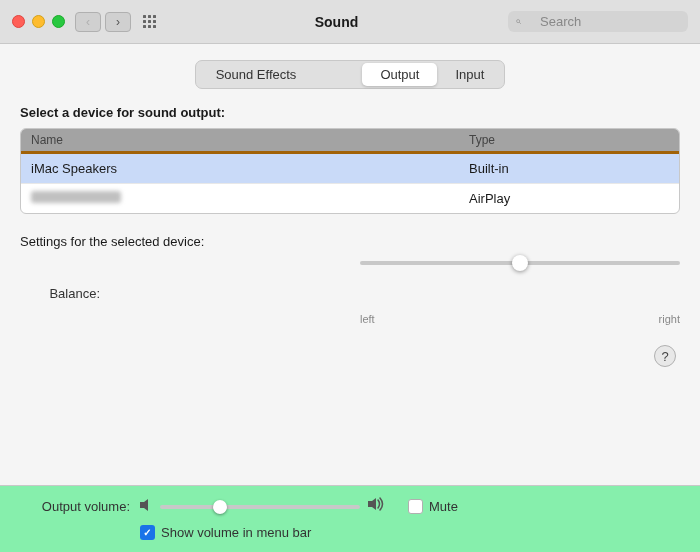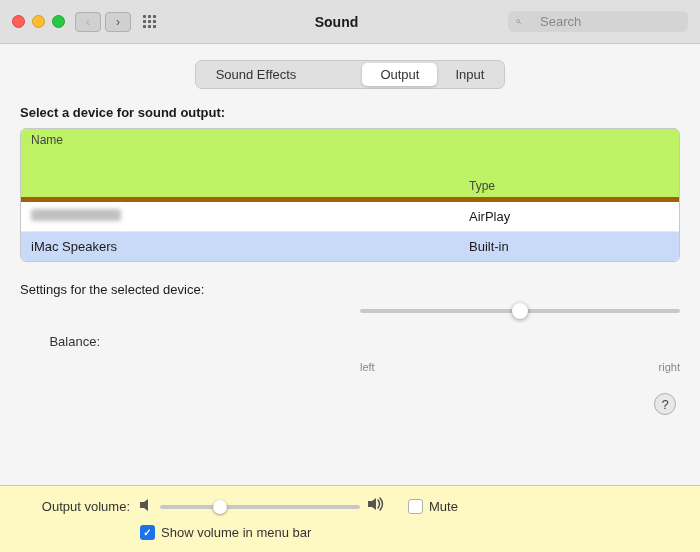--- a/index.html
+++ b/index.html
@@ -148,27 +148,27 @@
     
     .device-table {
       border: 1px solid #c8c8c8;
       border-radius: 6px;
       background: white;
       overflow: hidden;
       margin-bottom: 20px;
     }
     .table-header {
       display: flex;
-      background: #bef264;
-      border-bottom: 5px solid #a16207;
+      background: #a3a3a3;
+      border-bottom: 3px solid #a16207;
       padding: 4px 10px;
       gap: 12px;
     }
     .table-header .col-name { flex: 1; font-size: 12px; color: #444; }
-    .table-header .col-type { width: 200px; font-size: 12px; color: #444; margin-top: 46px; }
+    .table-header .col-type { width: 200px; font-size: 12px; color: #444; }
 
     .table-row {
       display: flex;
       padding: 7px 10px;
       align-items: center;
       cursor: pointer;
     }
     .table-row.selected {
       background: #c9daf8;
     }
@@ -261,21 +261,21 @@
       display: flex;
       align-items: center;
       justify-content: center;
       font-size: 13px;
       color: #444;
       cursor: pointer;
     }
 
     
     .bottom-bar {
-      background: #fef9c3;
+      background: #86efac;
       border-top: 1px solid #c8c8c8;
       padding: 10px 20px 12px 20px;
       flex-shrink: 0;
     }
     .volume-row {
       display: flex;
       align-items: center;
       margin-bottom: 8px;
     }
     .volume-label {
@@ -402,29 +402,29 @@
     </div>
   </div>
 
   <div class="section-label">Select a device for sound output:</div>
 
   <div class="device-table">
     <div class="table-header">
       <span class="col-name">Name</span>
       <span class="col-type">Type</span>
     </div>
+    <div class="table-row selected">
+      <span class="col-name">iMac Speakers</span>
+      <span class="col-type">Built-in</span>
+    </div>
     <div class="table-row">
       <span class="col-name">
         <span class="blurred-text"></span>
       </span>
       <span class="col-type">AirPlay</span>
-    </div>
-    <div class="table-row selected">
-      <span class="col-name">iMac Speakers</span>
-      <span class="col-type">Built-in</span>
     </div>
   </div>
 
   <div class="settings-section">
     <div class="settings-label">Settings for the selected device:</div>
     <div class="balance-row">
       <span class="balance-label">Balance:</span>
       <div class="slider-container">
         <div class="slider-track">
           <div class="slider-thumb"></div>

